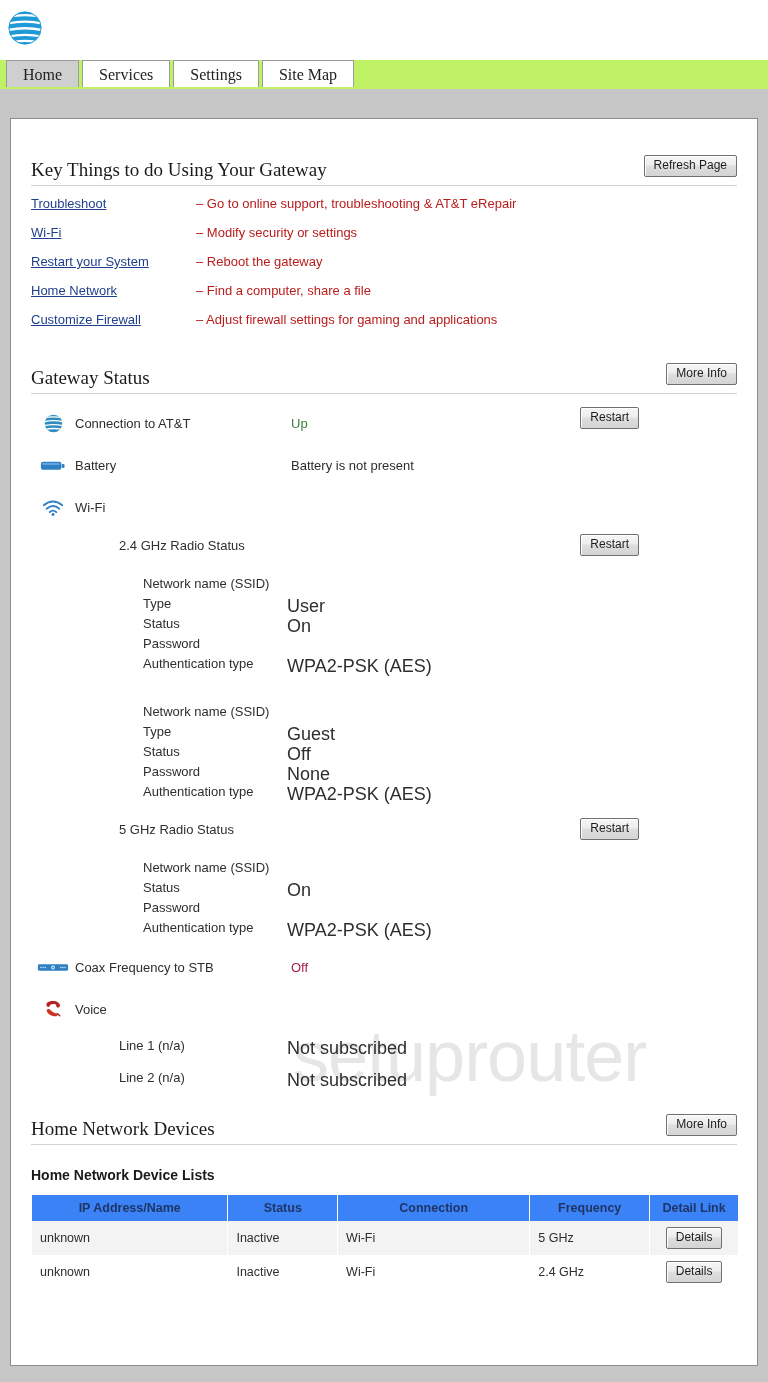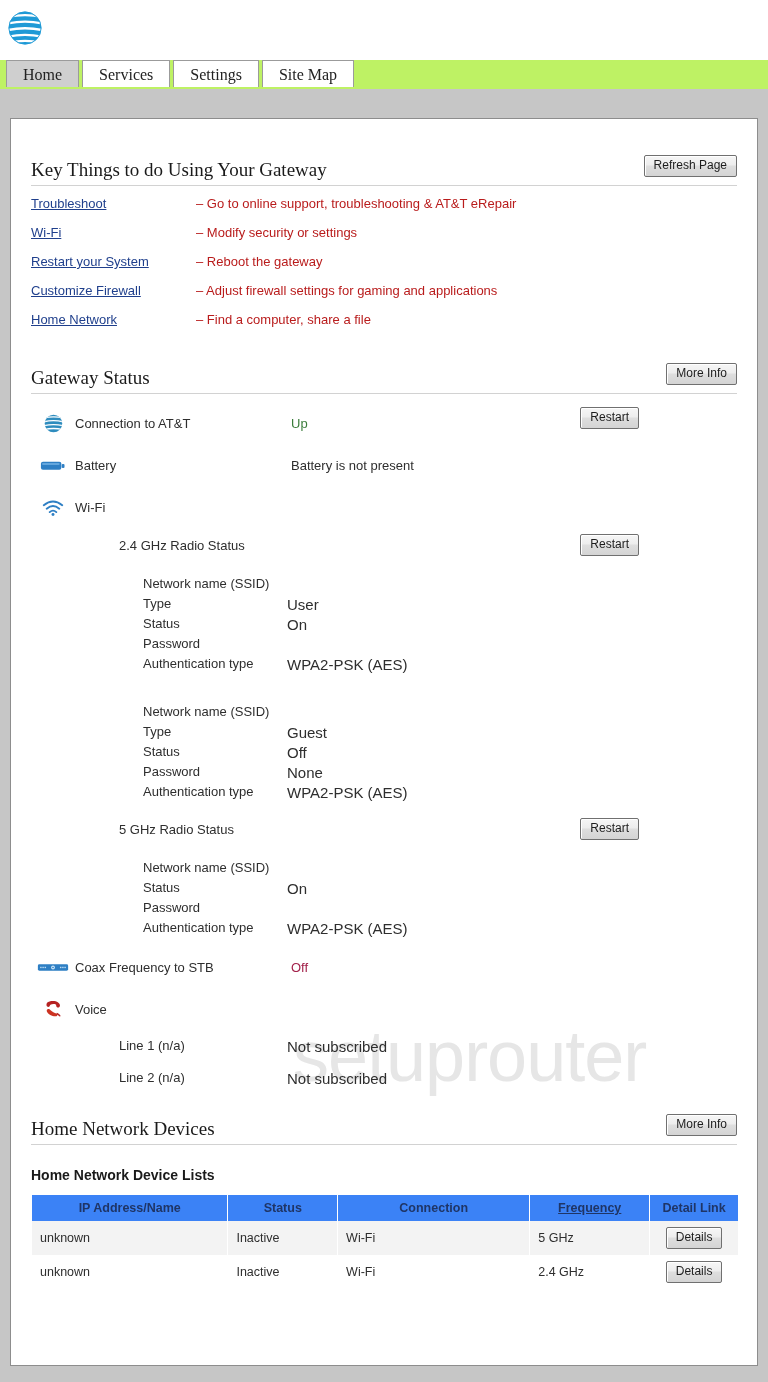--- a/index.html
+++ b/index.html
@@ -196,21 +196,21 @@
   .subrow {
     position: relative;
     min-height: 20px;
     font-size: 13px;
     color: #2e2e2e;
   }
   .subrow .k { display: inline-block; }
   .subrow .v {
     position: absolute;
     left: 168px;
-    font-size: 15px;
+    font-size: 18px;
   }
   .sub2 .subrow .v { left: 144px; }
   .radio-head {
     position: relative;
     padding-left: 88px;
     margin-bottom: 14px;
     margin-top: 18px;
     font-size: 13px;
     color: #2e2e2e;
     min-height: 24px;
@@ -250,21 +250,21 @@
     color: #2e2e2e;
     font-size: 12.5px;
     vertical-align: middle;
   }
   table.devices tr.alt td { background: #f3f3f3; }
   td.devname { color: #1f3f8c; padding-left: 10px; }
   td.detail { text-align: center; padding: 3px 4px; }
   .col-ip { width: 200px; }
   .col-st { width: 108px; }
   .col-cn { width: 200px; }
-  .col-fq { width: 118px; text-decoration: underline; }
+  .col-fq { width: 118px; }
   .col-dl { width: 82px; }
 </style>
 </head>
 <body>
 
 <div class="header-bar">
   <span class="logo">
     <svg viewBox="0 0 40 40" width="38" height="38">
       <defs>
         <clipPath id="globeclip">
@@ -305,26 +305,26 @@
       </div>
       <div class="keyrow">
         <a class="lnk">Wi-Fi</a>
         <span class="dsc">– Modify security or settings</span>
       </div>
       <div class="keyrow">
         <a class="lnk">Restart your System</a>
         <span class="dsc">– Reboot the gateway</span>
       </div>
       <div class="keyrow">
+        <a class="lnk">Home Network</a>
+        <span class="dsc">– Find a computer, share a file</span>
+      </div>
+      <div class="keyrow">
         <a class="lnk">Customize Firewall</a>
         <span class="dsc">– Adjust firewall settings for gaming and applications</span>
-      </div>
-      <div class="keyrow">
-        <a class="lnk">Home Network</a>
-        <span class="dsc">– Find a computer, share a file</span>
       </div>
     </div>
 
     <div class="section-head">
       <span class="title">Gateway Status</span>
       <button class="btn head-btn">More Info</button>
     </div>
 
     <div class="status-list">
 

